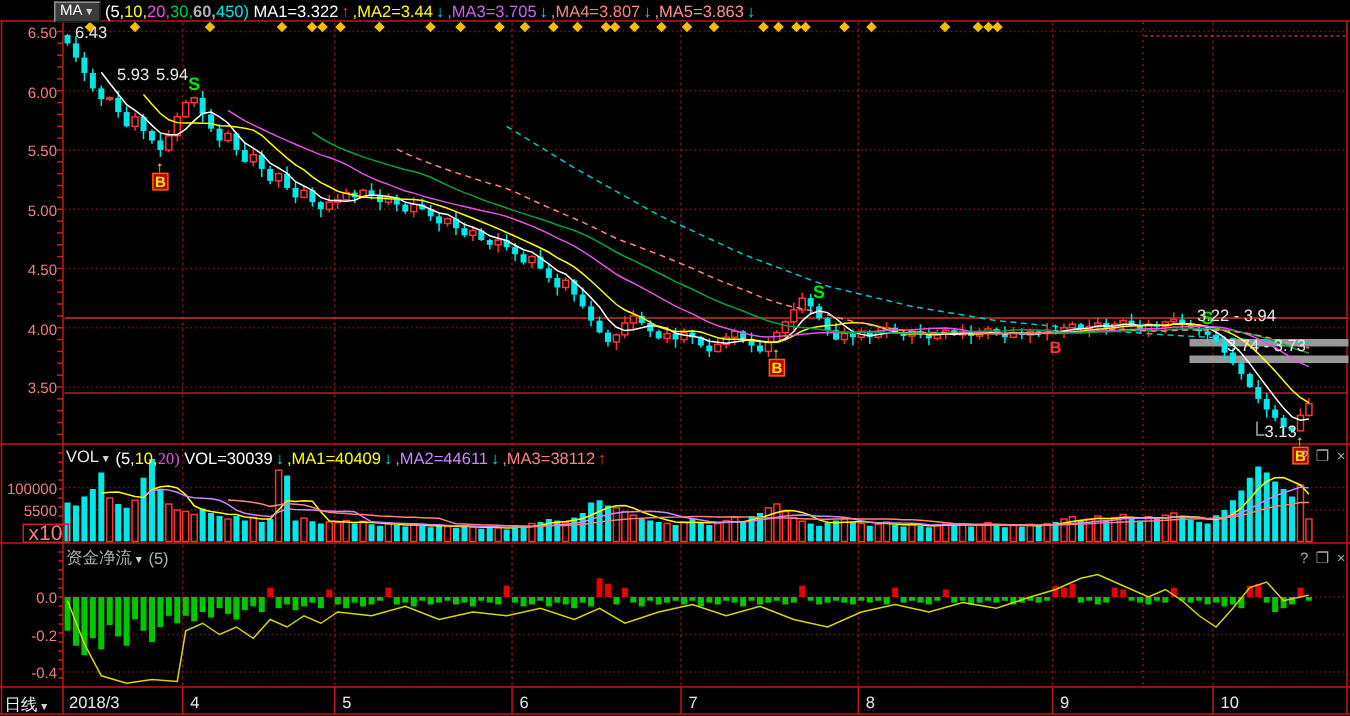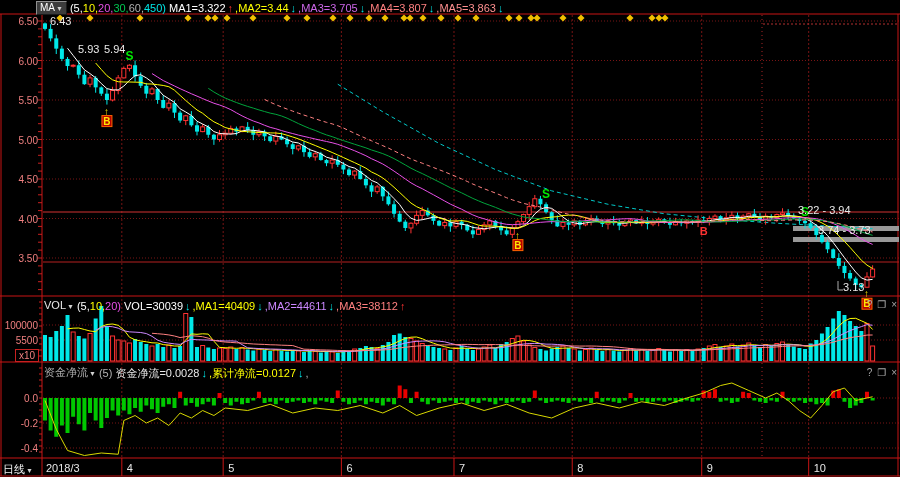--- a/index.html
+++ b/index.html
@@ -12,21 +12,21 @@
   .btn{background:#3c3c3c;border-top:1px solid #909090;border-left:1px solid #909090;
        border-right:1px solid #1a1a1a;border-bottom:1px solid #1a1a1a;color:#fff;
        font-size:10px;padding:0 3px;height:12px;line-height:12px;}
   .dd{font-size:7px;color:#d0d0d0;margin-left:1px;}
   .controls{position:absolute;right:3px;display:flex;gap:5px;color:#a8a8a8;font-size:10px;
             z-index:6;line-height:10px;}
   .controls span{cursor:default;}
   #bottombar{position:absolute;left:0;top:459px;width:900px;height:18px;z-index:5;}
   #periodcell{position:absolute;left:3px;top:462px;color:#f0f0f0;font-size:11px;z-index:6;}
   #x10box{position:absolute;left:15px;top:349px;border:1px solid #c82020;color:#f08080;
-          font-size:10px;padding:0 3px;line-height:11px;z-index:6;}
+          font-size:14px;padding:0 3px;line-height:11px;z-index:6;}
 </style>
 </head>
 <body>
 
 <div id="screen">
 
   <svg id="chart" width="900" height="477" style="position:absolute;left:0;top:0;z-index:1">
       <g>
         <line x1="43" y1="21" x2="899" y2="21" stroke="#781414" stroke-width="1" stroke-dasharray="1,2"></line>
         <line x1="43" y1="60.5" x2="899" y2="60.5" stroke="#781414" stroke-width="1" stroke-dasharray="1,2"></line>
@@ -814,34 +814,33 @@
         <text x="346.39" y="472" fill="#e8e8e8" font-size="11" text-anchor="start" font-weight="normal">6</text>
         <text x="458.99" y="472" fill="#e8e8e8" font-size="11" text-anchor="start" font-weight="normal">7</text>
         <text x="577.22" y="472" fill="#e8e8e8" font-size="11" text-anchor="start" font-weight="normal">8</text>
         <text x="706.71" y="472" fill="#e8e8e8" font-size="11" text-anchor="start" font-weight="normal">9</text>
         <text x="813.68" y="472" fill="#e8e8e8" font-size="11" text-anchor="start" font-weight="normal">10</text>
       </g>
     </svg>
 
   <div class="legend" style="left:36px;top:1px">
     <span class="btn"><span>MA</span><span class="dd">▼</span></span>
-    <span id="main-params"><span style="color: rgb(255, 255, 255);">(5,</span><span style="color: rgb(255, 255, 0);">10,</span><span style="color: rgb(232, 80, 232);">20,</span><span style="color: rgb(0, 200, 80);">30,</span><span style="color: rgb(176, 176, 176);">60,</span><span style="color: rgb(0, 232, 232);">450)</span></span>
+    <span id="main-params"><span style="color: rgb(255, 255, 255);">(5,</span><span style="color: rgb(255, 255, 0);">10,</span><span style="color: rgb(232, 80, 232);">20,</span><span style="color: rgb(0, 200, 80);">30,</span><span style="color: rgb(176, 176, 176); font-weight: bold;">60,</span><span style="color: rgb(0, 232, 232);">450)</span></span>
     <span id="main-items"><span style="color: rgb(255, 255, 255);">MA1=3.322</span><span style="color: rgb(255, 50, 50); margin: 0px 2px;">↑</span><span style="color: rgb(255, 255, 0);">,MA2=3.44</span><span style="color: rgb(0, 232, 232); margin: 0px 2px;">↓</span><span style="color: rgb(204, 102, 232);">,MA3=3.705</span><span style="color: rgb(0, 232, 232); margin: 0px 2px;">↓</span><span style="color: rgb(255, 128, 128);">,MA4=3.807</span><span style="color: rgb(0, 232, 232); margin: 0px 2px;">↓</span><span style="color: rgb(255, 144, 144);">,MA5=3.863</span><span style="color: rgb(0, 232, 232); margin: 0px 2px;">↓</span></span>
   </div>
 
   <div class="legend" style="left:44px;top:299px">
     <span style="color:#e8e8e8"><span>VOL</span><span class="dd">▼</span></span>
-    <span id="vol-params"><span style="color: rgb(255, 255, 255);">(5,</span><span style="color: rgb(255, 255, 0);">10,</span><span style="color: rgb(232, 80, 232);">20)</span></span>
+    <span id="vol-params"><span style="color: rgb(255, 255, 255);">(5,</span><span style="color: rgb(255, 255, 0);">10,</span><span style="color: rgb(232, 80, 232); font-family: Liberation Serif, serif;">20)</span></span>
     <span id="vol-items"><span style="color: rgb(255, 255, 255);">VOL=30039</span><span style="color: rgb(0, 232, 232); margin: 0px 2px;">↓</span><span style="color: rgb(255, 255, 0);">,MA1=40409</span><span style="color: rgb(0, 232, 232); margin: 0px 2px;">↓</span><span style="color: rgb(204, 136, 255);">,MA2=44611</span><span style="color: rgb(0, 232, 232); margin: 0px 2px;">↓</span><span style="color: rgb(255, 128, 128);">,MA3=38112</span><span style="color: rgb(255, 50, 50); margin: 0px 2px;">↑</span></span>
   </div>
 
   <div class="legend" style="left:44px;top:366px">
     <span style="color:#b0b0b0"><span>资金净流</span><span class="dd">▼</span></span>
     <span id="flow-params"><span style="color: rgb(176, 176, 176);">(5)</span></span>
-    <span id="flow-items"><span style="color: rgb(232, 232, 232);">资金净流=0.0028</span><span style="color: rgb(0, 232, 232); margin: 0px 2px;">↓</span><span style="color: rgb(255, 255, 0);">,累计净流=0.0127</span><span style="color: rgb(0, 232, 232); margin: 0px 2px;">↓</span><span style="color: rgb(176, 176, 176);">,</span></span>
   </div>
 
   <div class="controls" style="top:300px">
     <span>?</span>
     <span>❐</span>
     <span>×</span>
   </div>
   <div class="controls" style="top:368px">
     <span>?</span>
     <span>❐</span>

